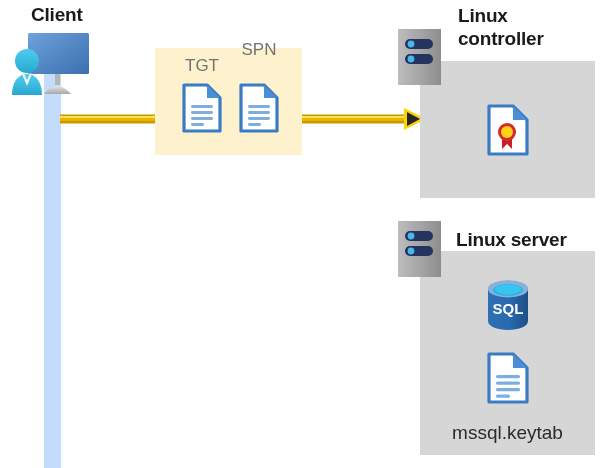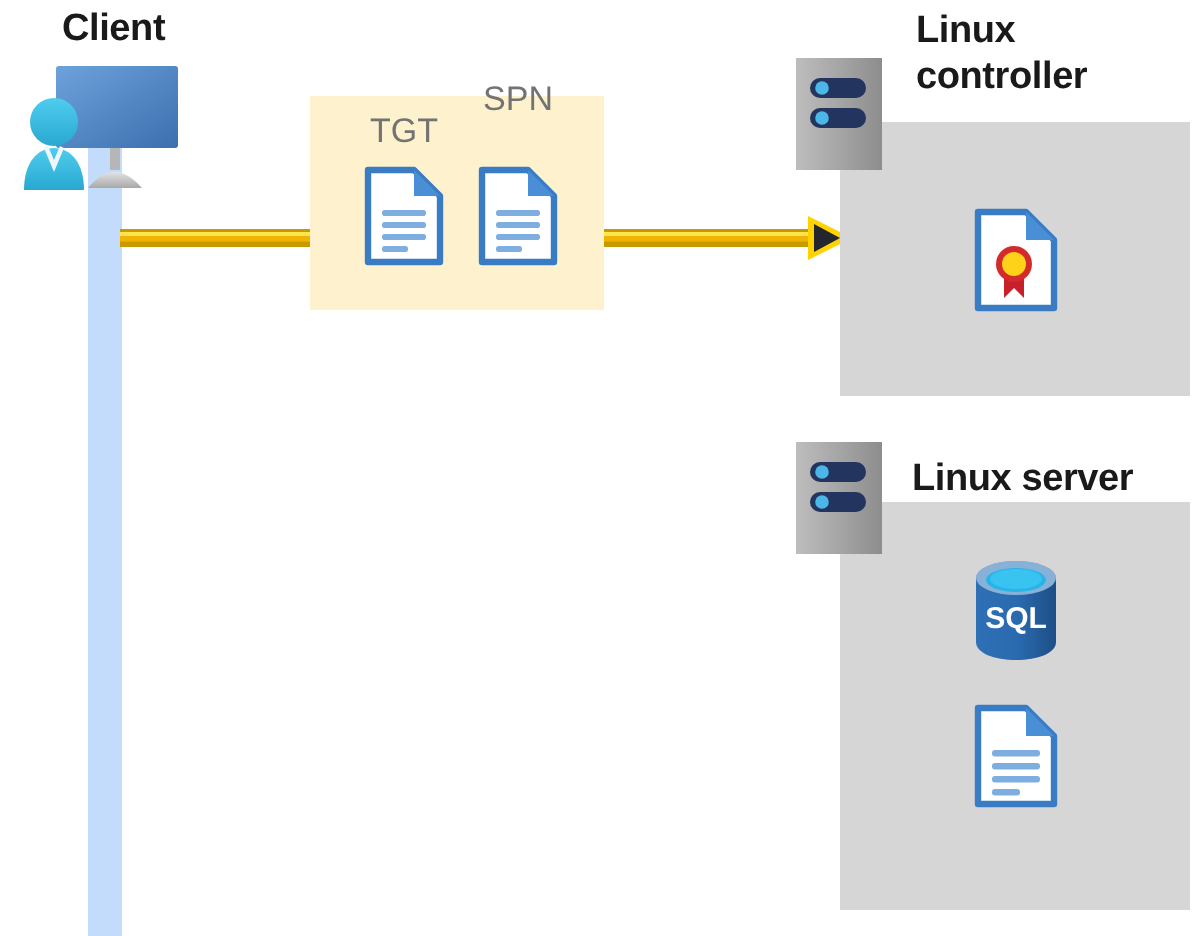--- a/index.html
+++ b/index.html
@@ -230,14 +230,15 @@
     <svg width="42" height="52" viewBox="0 0 42 52">
       <path d="M2 2 H26 L40 16 V50 H2 Z" fill="#ffffff" stroke="#3a7cc4" stroke-width="3.2" stroke-linejoin="round"></path>
       <path d="M26 2 L40 16 H26 Z" fill="#4a8fd6"></path>
       <rect x="9" y="23" width="24" height="3.2" rx="1.5" fill="#7eaee0"></rect>
       <rect x="9" y="29.5" width="24" height="3.2" rx="1.5" fill="#7eaee0"></rect>
       <rect x="9" y="36" width="24" height="3.2" rx="1.5" fill="#7eaee0"></rect>
       <rect x="9" y="42.5" width="14" height="3.2" rx="1.5" fill="#7eaee0"></rect>
     </svg>
   </div>
 
+  <div class="abs" id="keytab-label">mssql.keytab</div>
 
 </div>
 
 </body></html>

